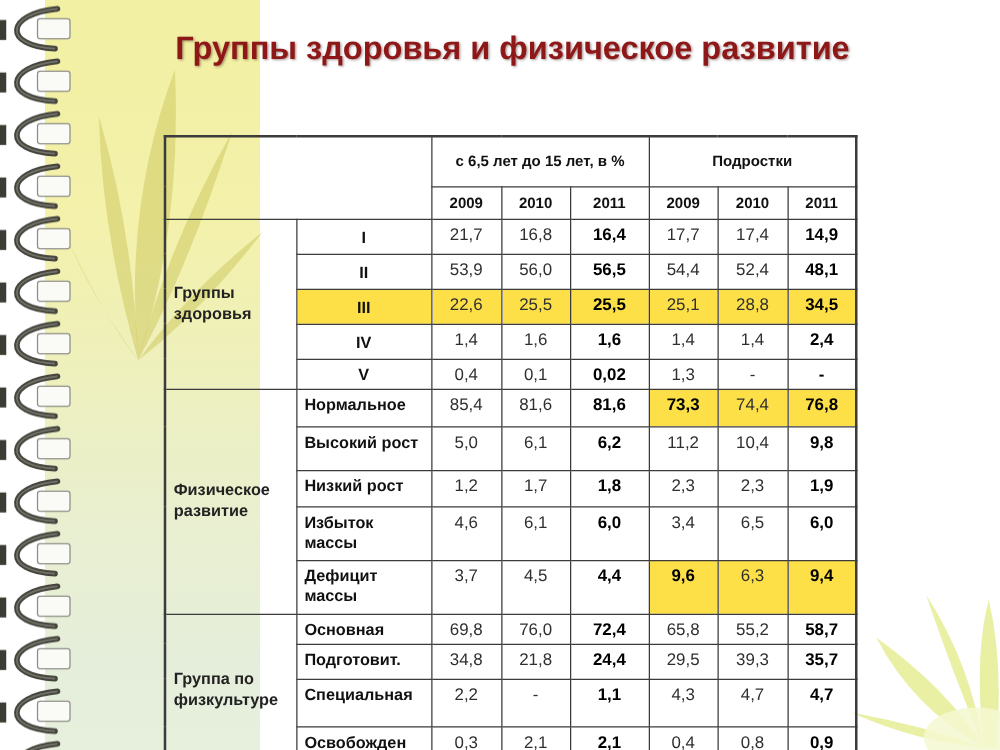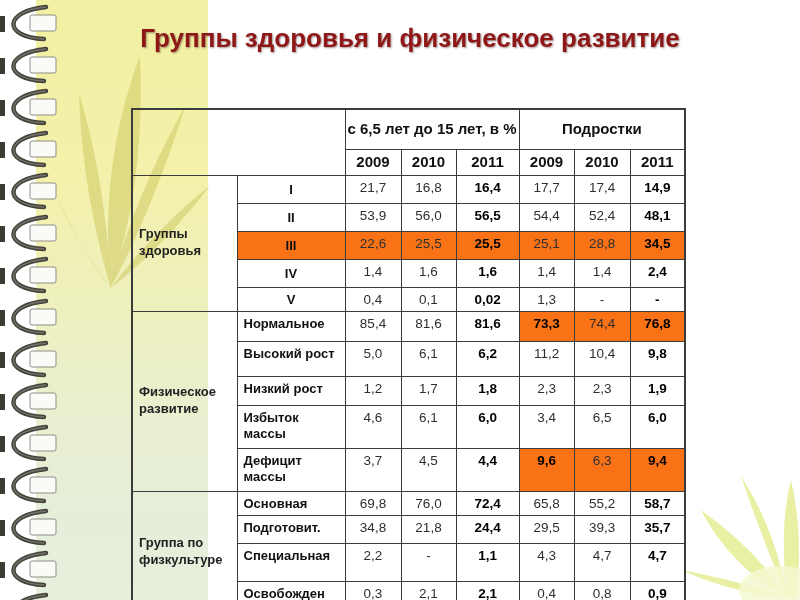--- a/index.html
+++ b/index.html
@@ -19,30 +19,30 @@
 
   
   .title{position:absolute;left:100px;top:22px;width:620px;z-index:2;
          text-align:center;color:#8e1717;font-weight:bold;font-size:26px;line-height:1.28;
          text-shadow:1px 1px 2px rgba(60,20,20,0.45);}
 
   
   table.t{position:absolute;left:131px;top:108px;width:553px;z-index:2;
           border-collapse:collapse;table-layout:fixed;border:2px solid #3b3b3b;}
   .t td{border:1px solid #3b3b3b;overflow:hidden;}
-  .t .ch{text-align:center;vertical-align:middle;font-weight:bold;font-size:15px;color:#111;
+  .t .ch{text-align:center;vertical-align:middle;font-weight:bold;font-size:12px;color:#111;
          line-height:1.25;padding:1px 2px;}
   .t .grp{vertical-align:middle;font-weight:bold;font-size:13px;color:#222;
           line-height:1.3;padding:0 6px;}
   .t .rom{text-align:center;vertical-align:middle;font-weight:bold;font-size:13px;color:#111;}
   .t .lbl{text-align:left;vertical-align:top;font-weight:bold;font-size:13px;color:#111;
           padding:4px 2px 0 6px;line-height:1.25;}
   .t .v{text-align:center;vertical-align:top;font-size:13.5px;color:#2f2f2f;padding-top:4px;}
   .t .b{font-weight:bold;color:#000;}
-  .t .pink{background:#f97316;}
+  .t .pink{background:#fde047;}
 </style>
 </head>
 <body>
 
 <div class="slide">
 
   <div class="band"></div>
 
   <svg class="leaf-tl" width="190" height="245" viewBox="0 0 170 250">
     <g fill="rgba(203,198,92,0.5)">

